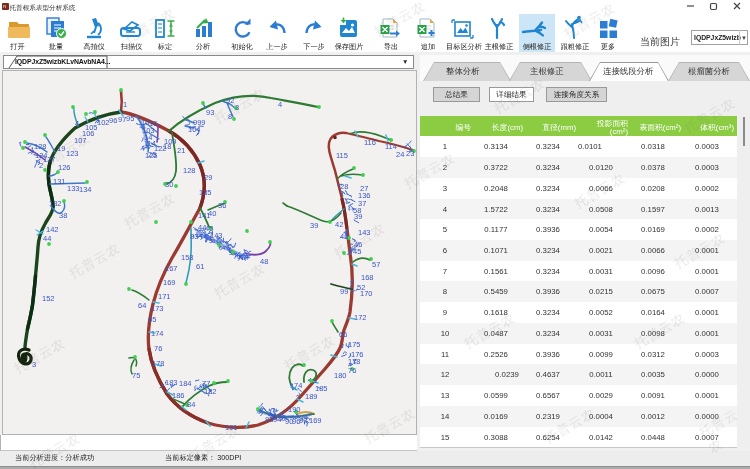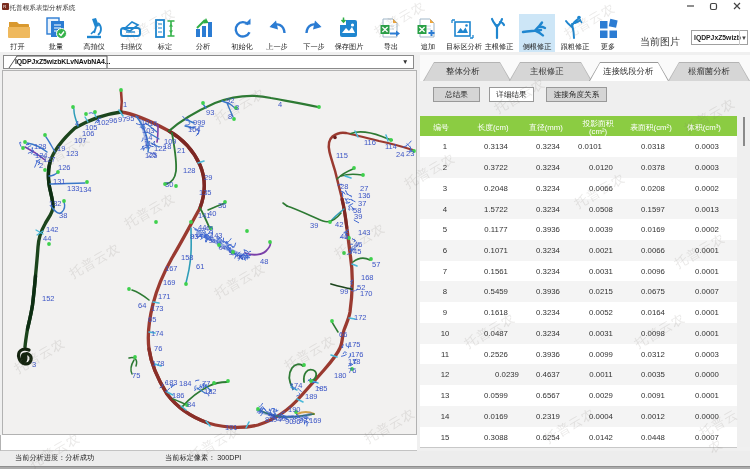--- a/index.html
+++ b/index.html
@@ -5,21 +5,21 @@
 html,body{width:750px;height:469px;overflow:hidden;background:#f0f0f0;font-family:"Liberation Sans",sans-serif;position:relative}
 .abs{position:absolute}
 .wm{position:absolute;color:rgba(125,120,115,0.16);font-size:13px;transform:rotate(-30deg);letter-spacing:1px;z-index:50;pointer-events:none}
 .tl{position:absolute;top:41.5px;width:60px;text-align:center;font-size:7.2px;color:#222}
 .tabo{position:absolute;top:62px;height:19px;clip-path:polygon(11px 0,calc(100% - 11px) 0,100% 100%,0 100%)}
 .tabi{position:absolute;left:1px;top:1px;right:1px;bottom:0;clip-path:polygon(10px 0,calc(100% - 10px) 0,100% 100%,0 100%)}
 .tabt{position:absolute;font-size:8.4px;color:#333}
 .btn{position:absolute;top:87px;height:14.5px;font-size:7.6px;color:#222;text-align:center;border:1px solid #999;line-height:13px}
 .trow{position:absolute;left:420px;width:317px;height:20.72px}
 .trow span{position:absolute;width:52px;text-align:center;font-size:7.8px;color:#333;top:6px}
-.hc{position:absolute;color:#fff;font-size:7.8px;width:60px;text-align:center}
+.hc{position:absolute;color:#fff;font-size:7.8px;width:60px;text-align:right}
 </style></head>
 <body>
 
 <div class="abs" style="left:0;top:0;width:750px;height:52px;background:#fff"></div>
 <div class="abs" style="left:2px;top:3px;width:6.5px;height:6.5px;background:#7a2c1e;border-radius:1px"></div>
 <div class="abs" style="left:3.2px;top:4px;width:5px;height:5px;color:#fff;font-size:4px;line-height:5px">R</div>
 <div class="abs" style="left:9.5px;top:3.5px;font-size:6.6px;color:#333">托普根系表型分析系统</div>
 <svg width="70" height="12" style="position:absolute;left:680px;top:0">
     <path d="M7,6 h7" stroke="#444" stroke-width="1.2"></path>
     <rect x="30.5" y="3.5" width="6" height="6" rx="1.5" fill="none" stroke="#444" stroke-width="1.2"></rect>
@@ -690,21 +690,21 @@
     <span style="left:50px">1.5722</span>
     <span style="left:102px">0.3234</span>
     <span style="left:155px">0.0508</span>
     <span style="left:207px">0.1597</span>
     <span style="left:261px">0.0013</span>
   </div>
 <div class="trow" style="top:219.3px;background:#ffffff">
     <span style="left:-1px">5</span>
     <span style="left:50px">0.1177</span>
     <span style="left:102px">0.3936</span>
-    <span style="left:155px">0.0039</span>
+    <span style="left:155px">0.0054</span>
     <span style="left:207px">0.0169</span>
     <span style="left:261px">0.0002</span>
   </div>
 <div class="trow" style="top:240.0px;background:#f4f4f4">
     <span style="left:-1px">6</span>
     <span style="left:50px">0.1071</span>
     <span style="left:102px">0.3234</span>
     <span style="left:155px">0.0021</span>
     <span style="left:207px">0.0066</span>
     <span style="left:261px">0.0001</span>

